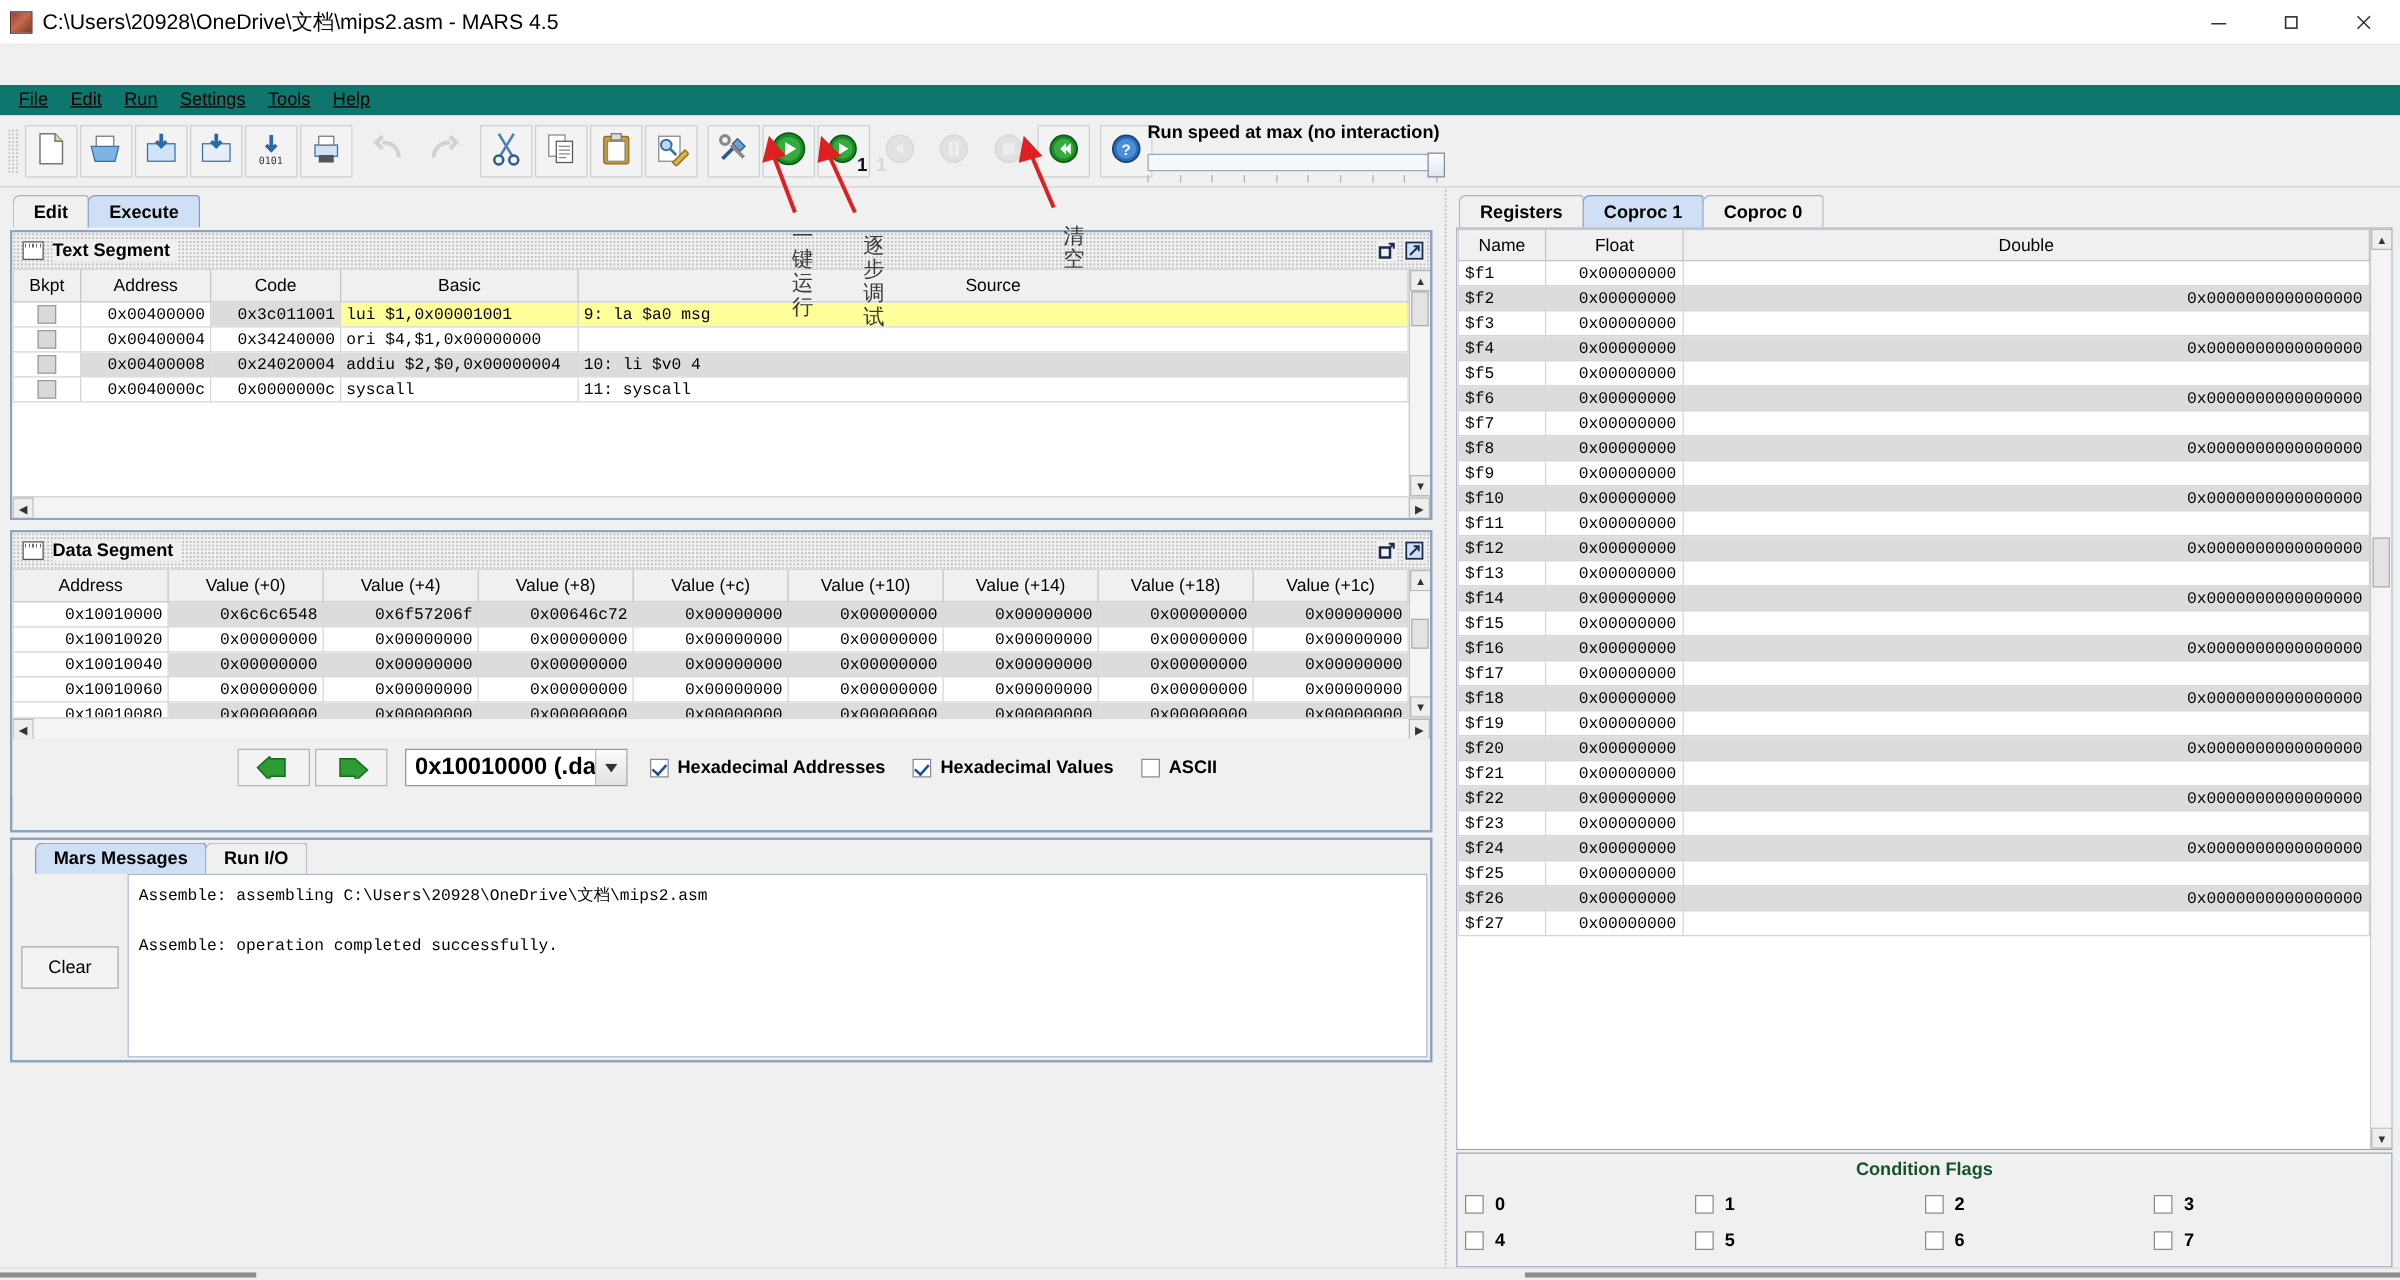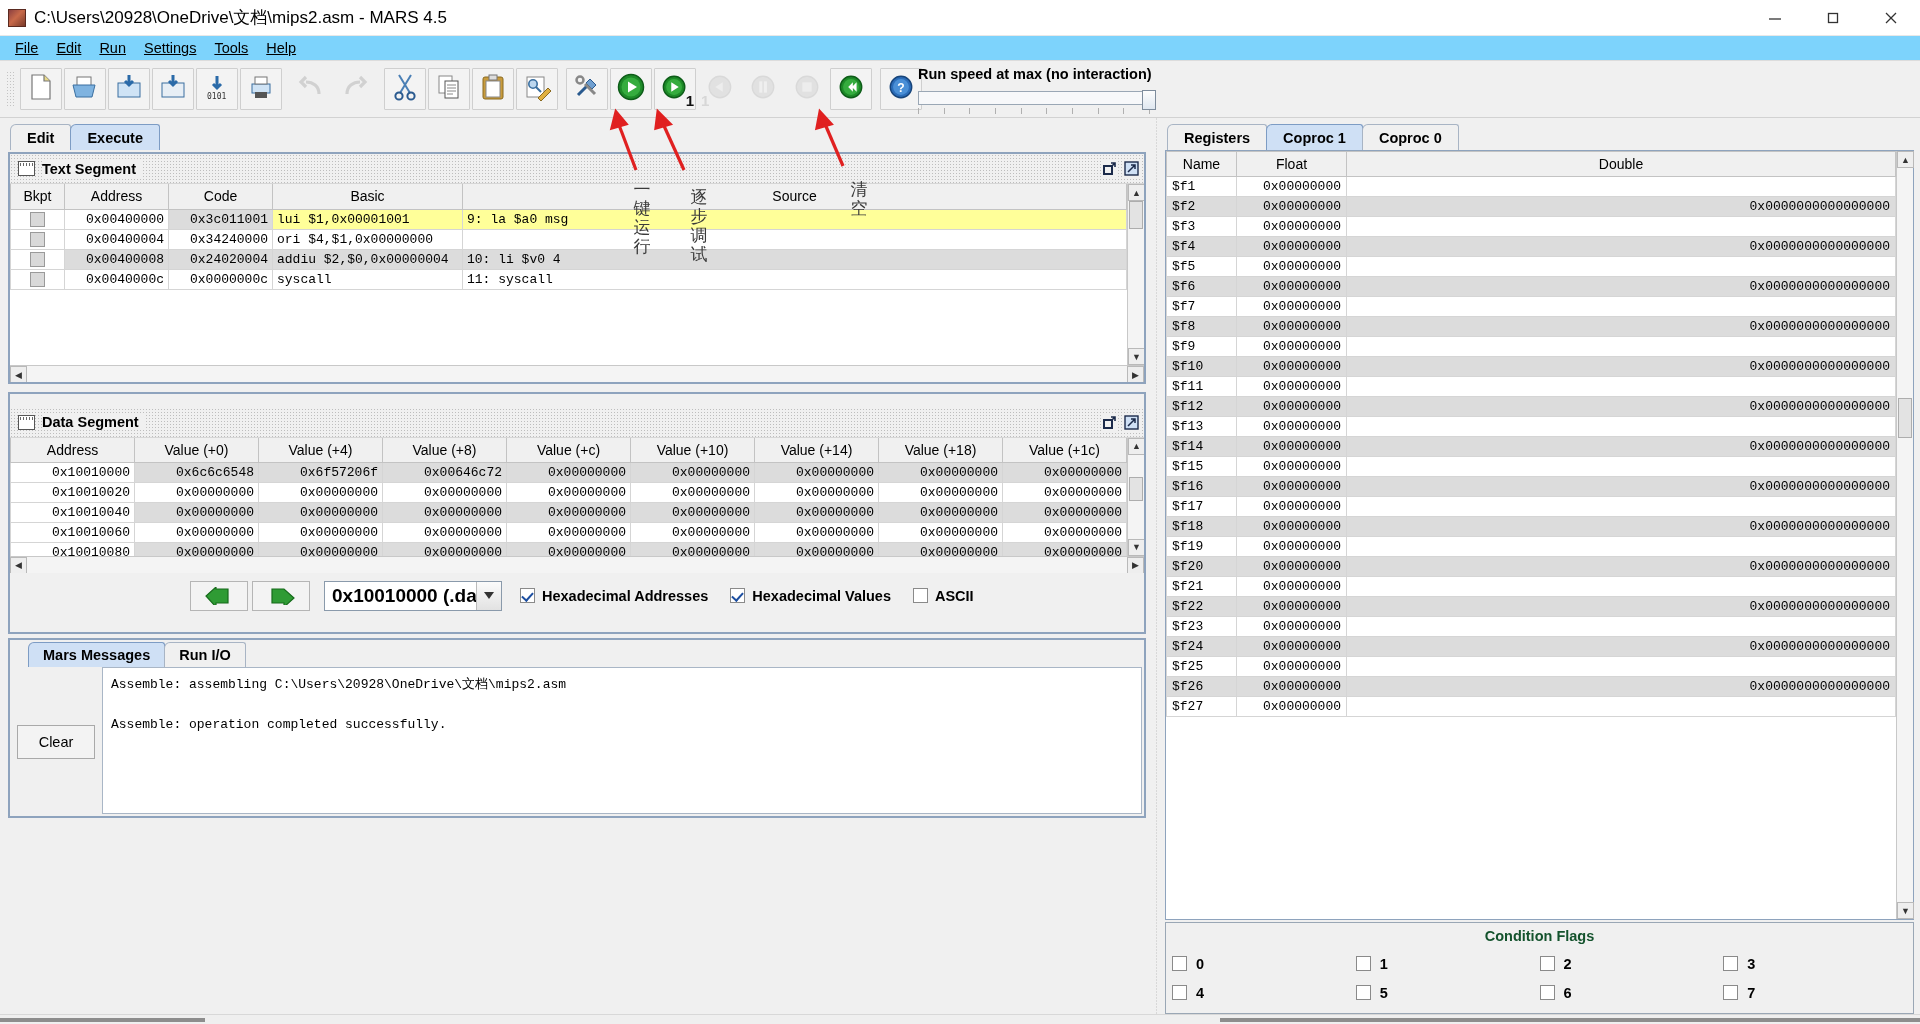--- a/index.html
+++ b/index.html
@@ -38,24 +38,25 @@
   .wbtn {
     width: 58px; height: 36px;
     display: flex; align-items: center; justify-content: center;
     font-size: 17px; color: #2b2b2b;
   }
   .wbtn svg { display:block; }
 
   
   .menubar {
     height: 25px; flex: 0 0 25px;
-    background: #7dd3fc;
+    background: #0f766e;
     display: flex; align-items: center;
     padding-left: 6px;
     border-bottom: 1px solid #dcdcdc;
+    margin-top: 32px;
   }
   .menu-item {
     font-size: 14.5px; color: #000;
     padding: 2px 9px;
   }
   .menu-item u { text-decoration: underline; }
 
   
   .toolbar {
     height: 57px; flex: 0 0 57px;
@@ -835,21 +836,21 @@
             </div>
           </div>
           <div class="hscroll">
             <div class="arrow">◀</div>
             <div class="track"></div>
             <div class="arrow">▶</div>
           </div>
         </div>
       </div>
 
-      <div class="panel" style="flex:0 0 242px; margin-top:8px;justify-content:center;">
+      <div class="panel" style="flex:0 0 242px; margin-top:8px;">
         <div class="panel-title">
           <div class="pt-icon"></div>
           <div class="pt-text">Data Segment</div>
           <div class="pt-spacer"></div>
           <div class="pt-btn">
             <svg width="17" height="17" viewBox="0 0 17 17">
                 <rect x="3" y="6" width="8" height="8" fill="none" stroke="#1b2a4a" stroke-width="2"></rect>
                 <path d="M14 3l-4 4M10 3h4v4" stroke="#1b2a4a" stroke-width="1.6" fill="none"></path>
               </svg>
           </div>

